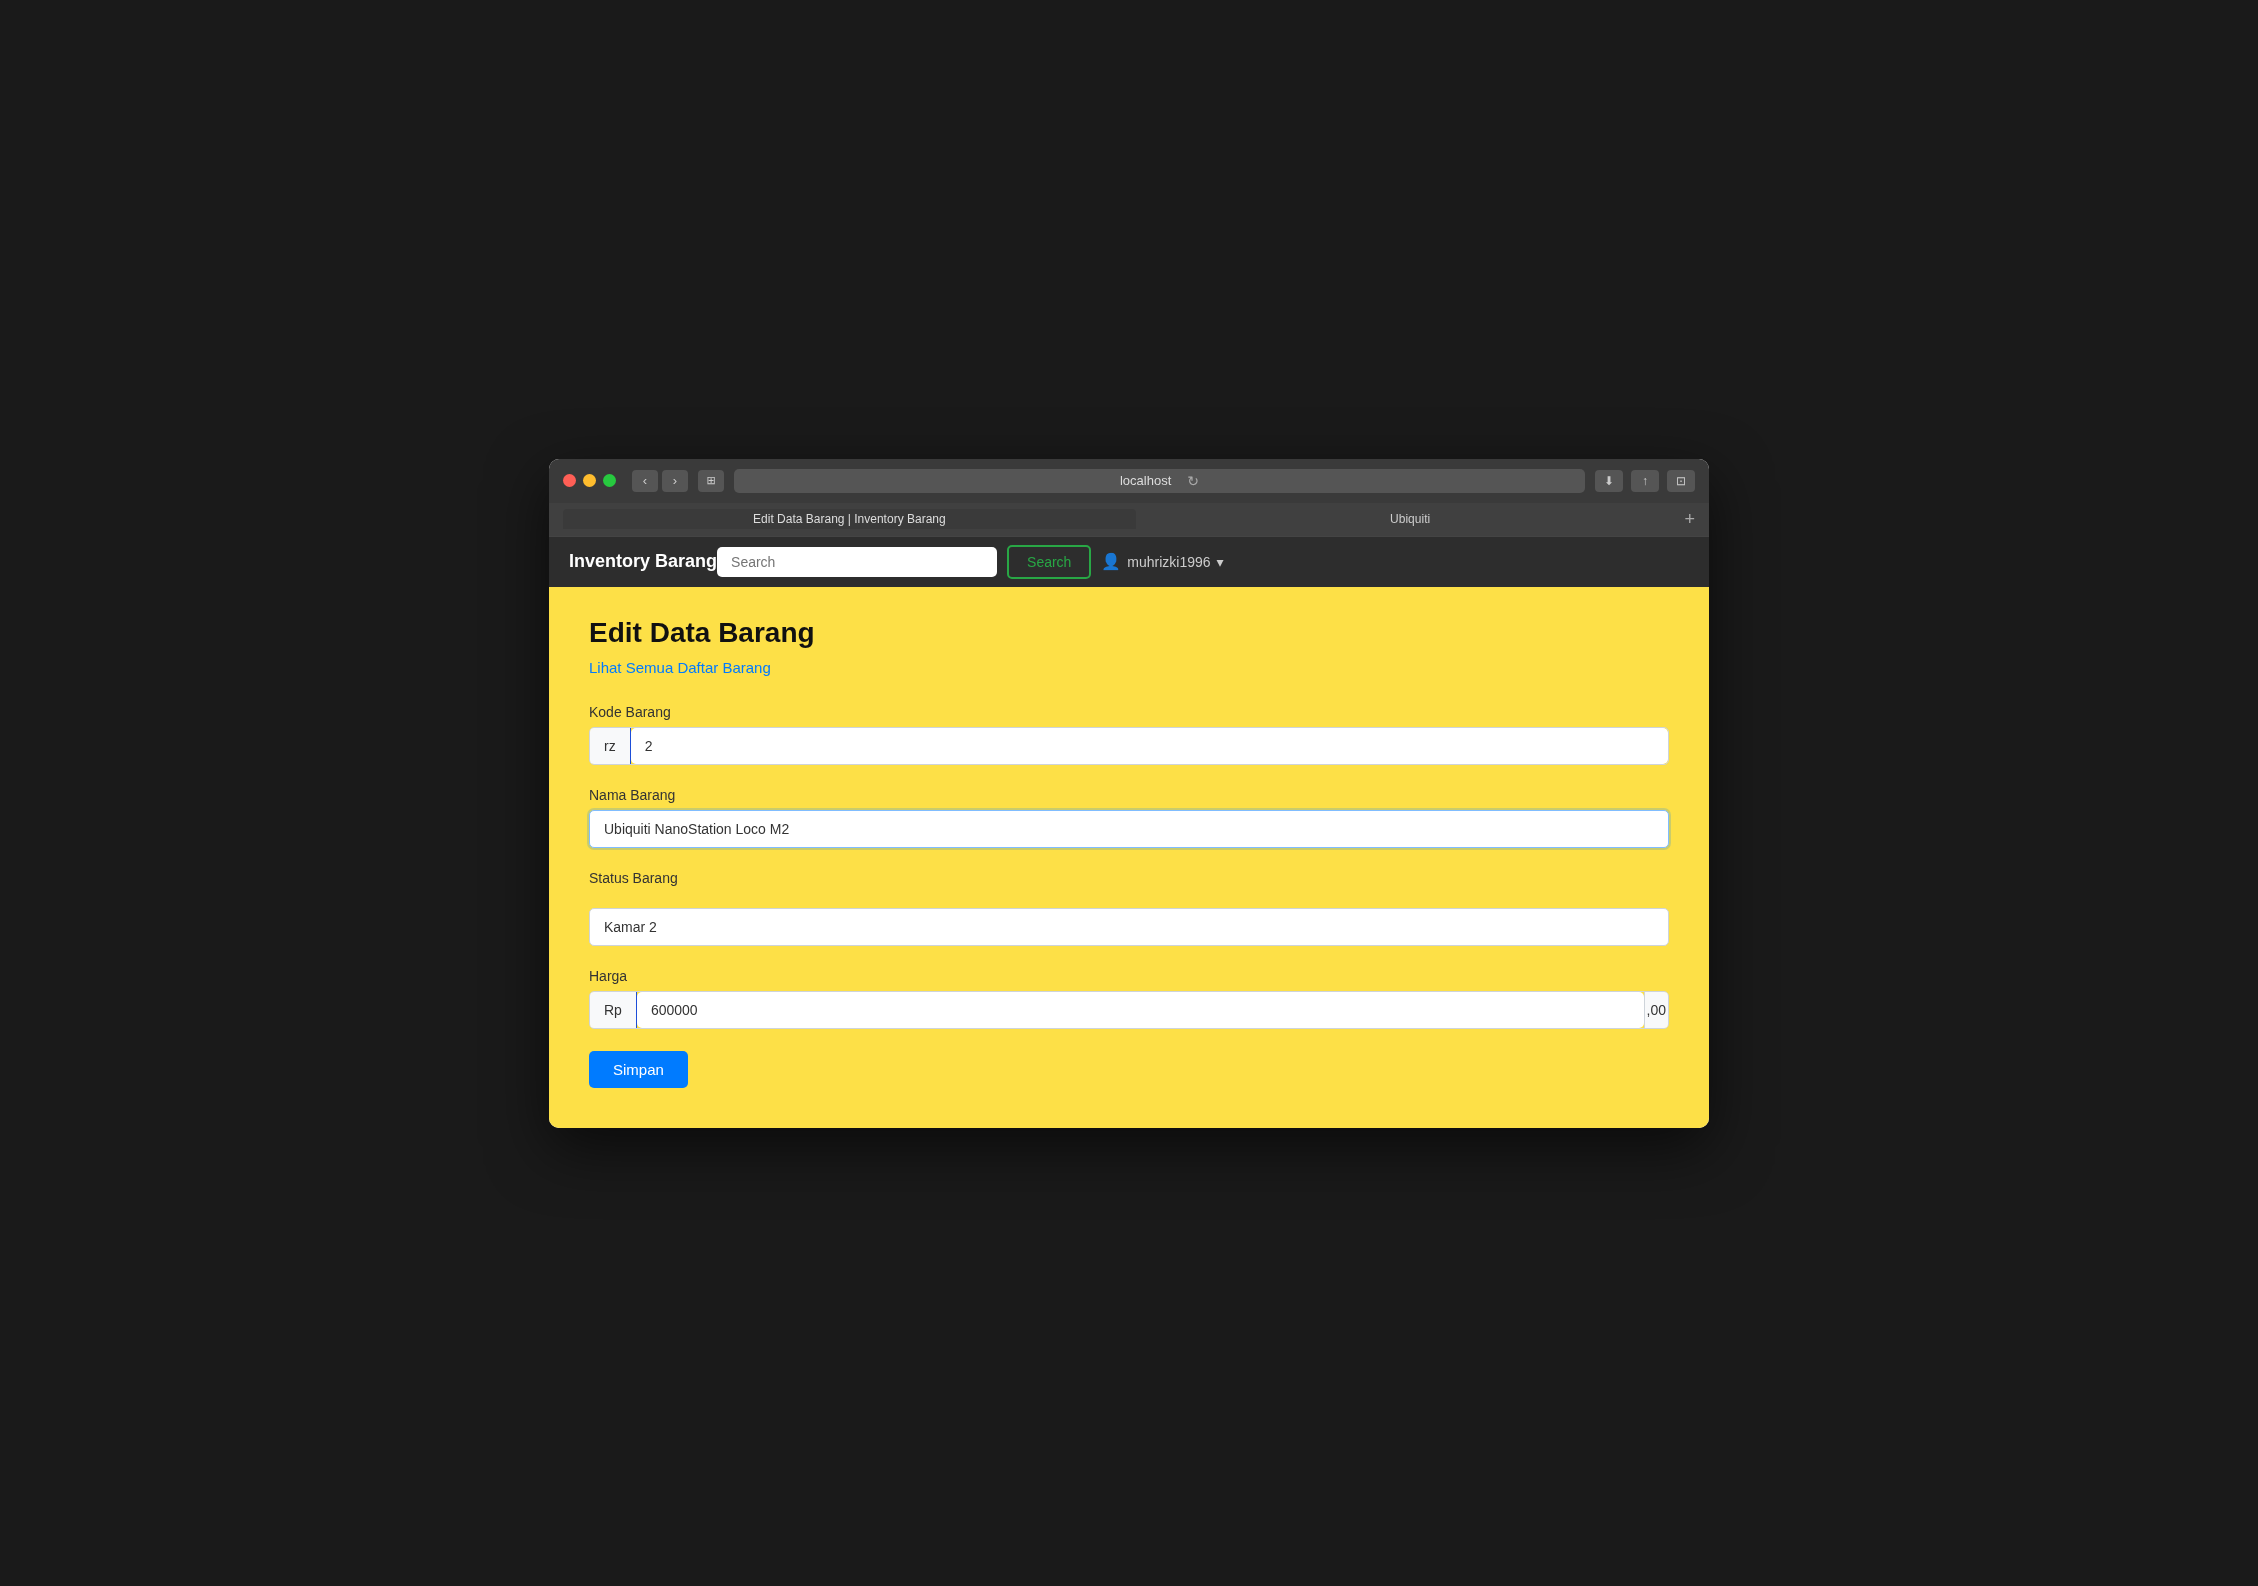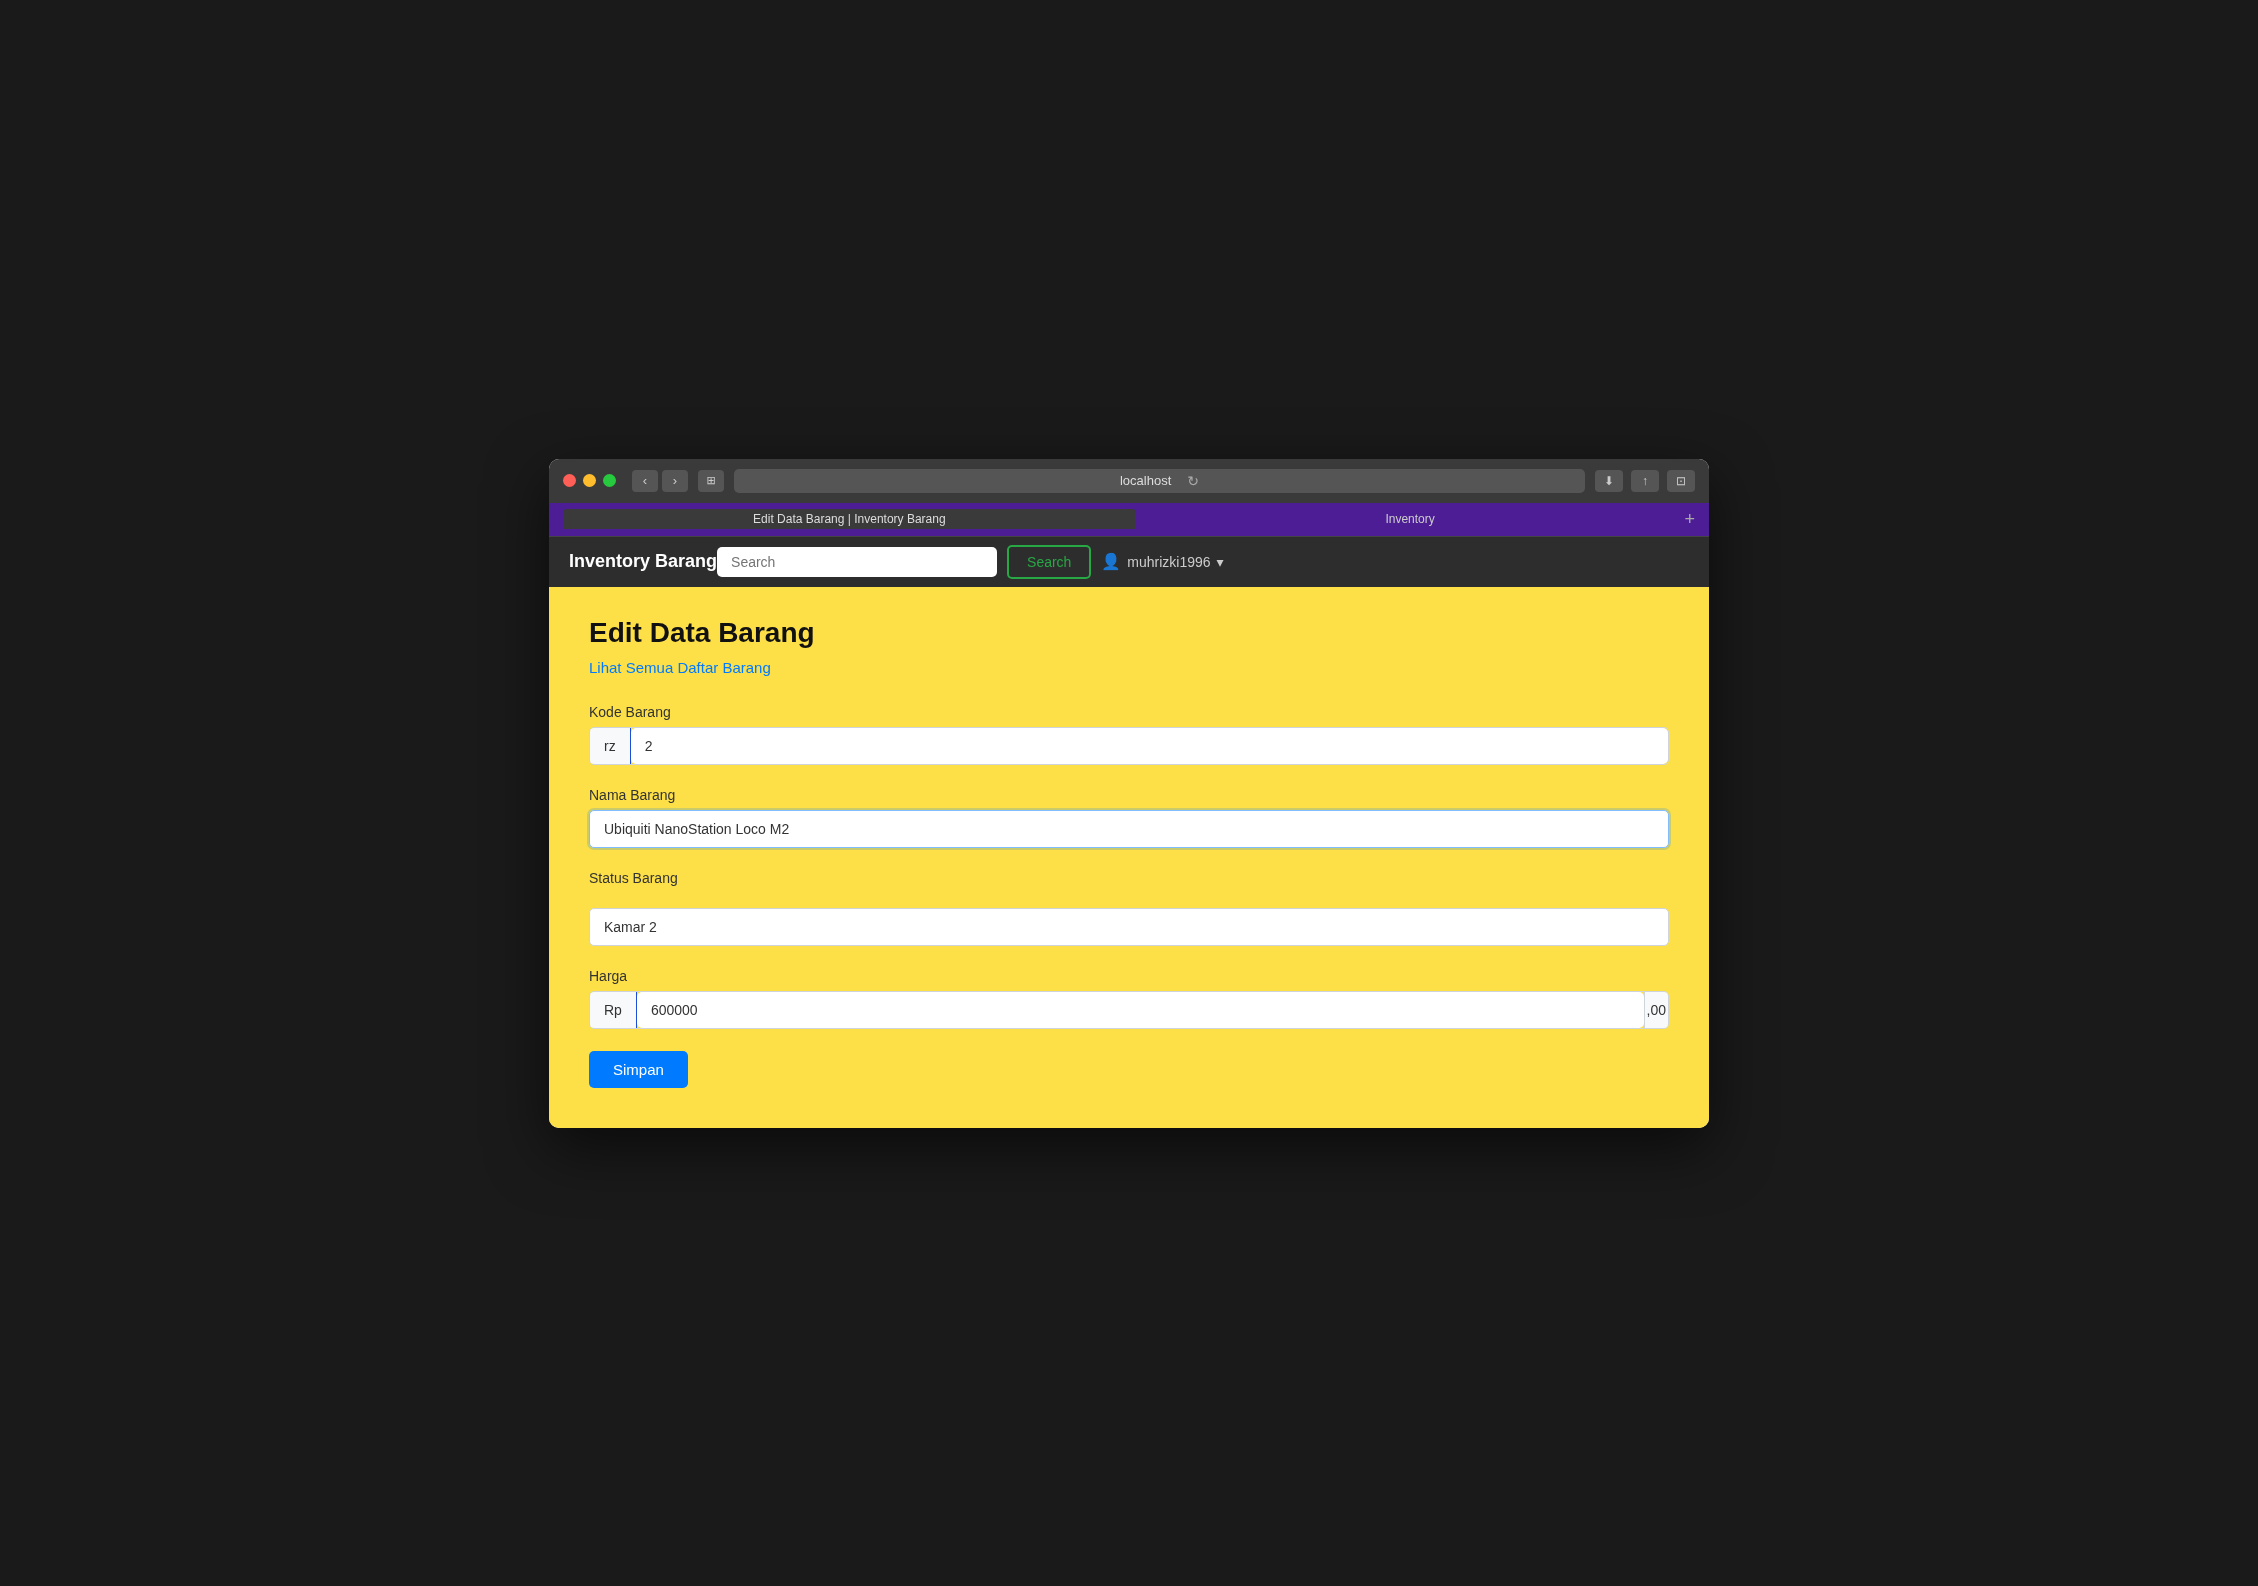--- a/index.html
+++ b/index.html
@@ -110,25 +110,25 @@
       color: #ccc;
       font-size: 12px;
       cursor: pointer;
       display: flex;
       align-items: center;
       justify-content: center;
     }
 
     
     .favorites-bar {
-      background: #4c1d95;
+      background: #404040;
       padding: 6px 14px;
       display: flex;
       align-items: center;
-      justify-content: flex-end;
+      justify-content: center;
       border-bottom: 1px solid #444;
     }
     .favorites-tab {
       color: #ccc;
       font-size: 12px;
       flex: 1;
       text-align: center;
     }
     .tab-label {
       color: #ddd;
@@ -309,21 +309,21 @@
     </div>
     <div class="browser-actions">
       <button class="browser-action-btn">⬇</button>
       <button class="browser-action-btn">↑</button>
       <button class="browser-action-btn">⊡</button>
     </div>
   </div>
 
   <div class="favorites-bar">
     <span class="tab-label">Edit Data Barang | Inventory Barang</span>
-    <span class="favorites-tab">Inventory</span>
+    <span class="favorites-tab">Ubiquiti</span>
     <button class="new-tab-btn">+</button>
   </div>
 
   <div class="app-navbar">
     <span class="app-brand">Inventory Barang</span>
     <div class="navbar-right">
       <input class="search-input" type="text" placeholder="Search" style="">
       <button class="search-btn">Search</button>
       <div class="user-menu">
         <span class="user-icon">👤</span>

